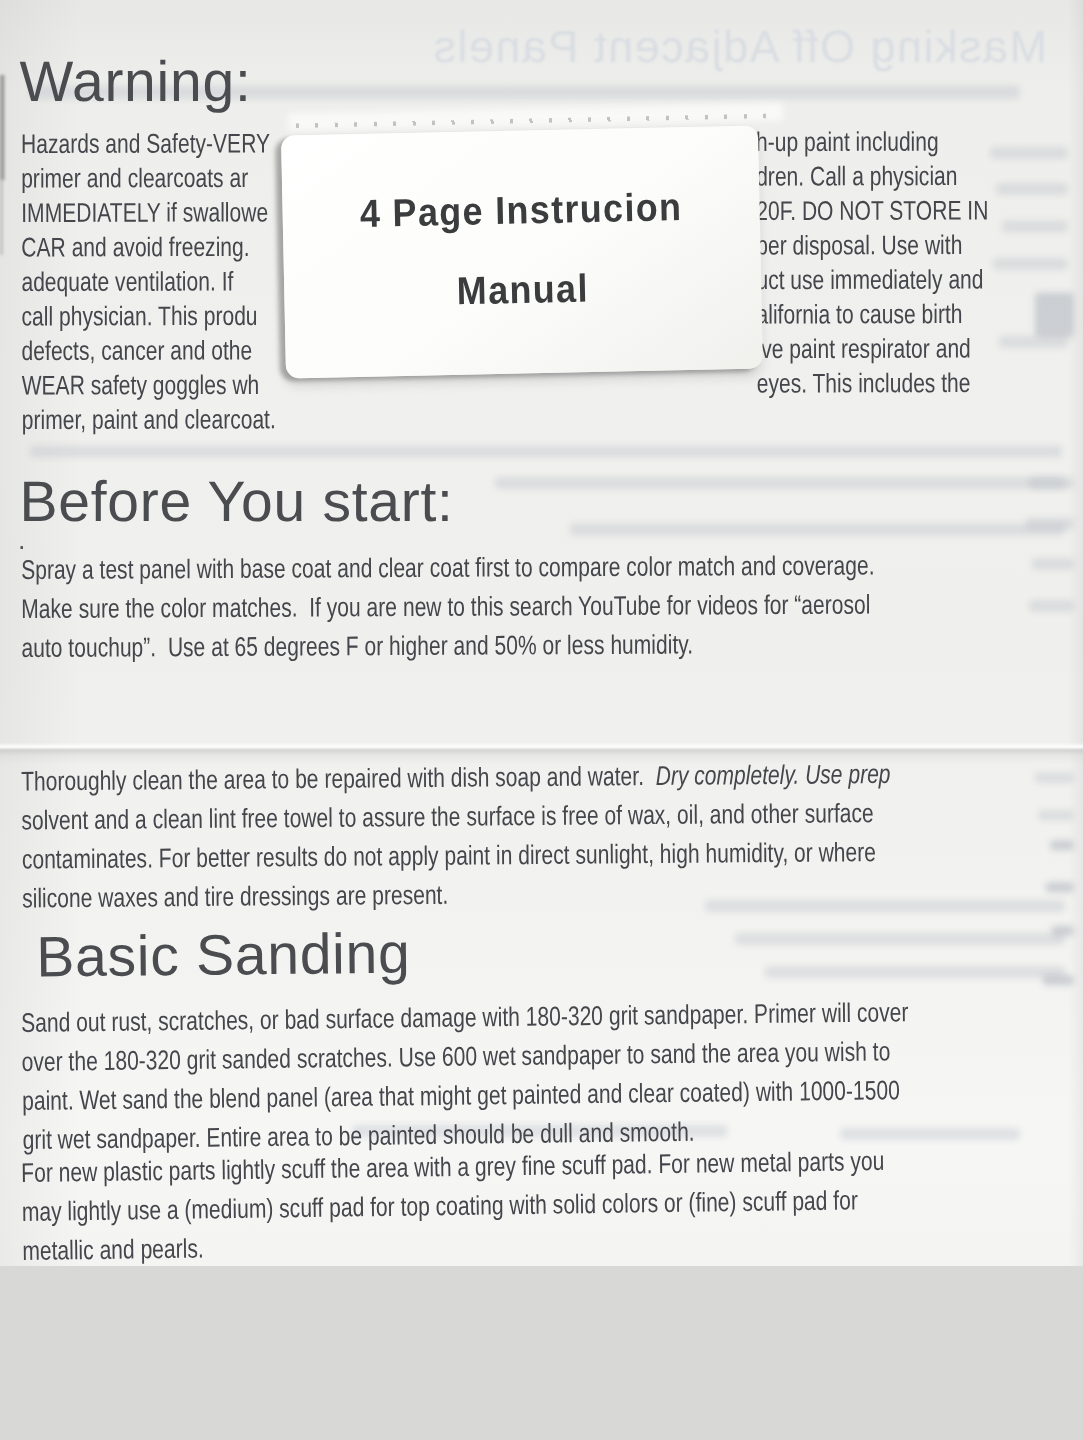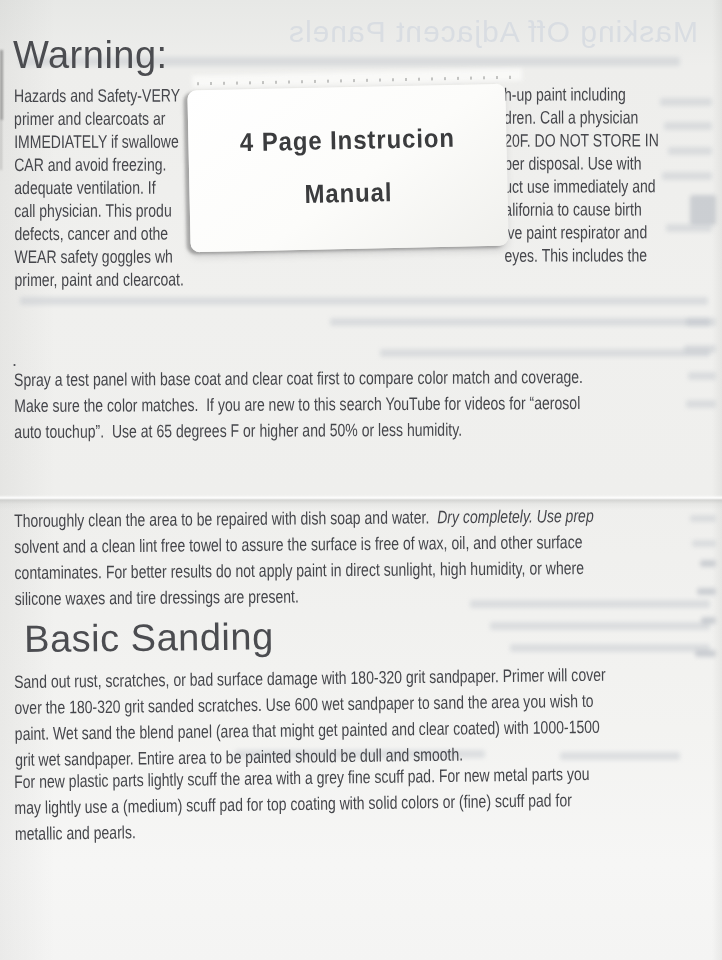--- a/index.html
+++ b/index.html
@@ -1,17 +1,17 @@
 <!DOCTYPE html>
 <html><head>
 <meta charset="utf-8">
 <style>
   html,body { margin:0; padding:0; background:#d8d8d6; }
   .page {
-    position:relative; width:722px; height:960px; overflow:hidden;
+    position:relative; width:722px; height:844px; overflow:hidden;
     font-family:"Liberation Sans", sans-serif;
     background:
       linear-gradient(90deg, rgba(100,100,98,0.07), rgba(0,0,0,0) 55px),
       linear-gradient(270deg, rgba(130,130,128,0.10), rgba(0,0,0,0) 10px),
       linear-gradient(180deg, #e7e8e6 0%, #eeeeec 7%, #f0f0ee 32%, #efefed 51%, #f0f0ee 58%, #f3f3f1 76%, #f6f6f5 90%, #f4f4f3 100%);
   }
   .heading {
     position:absolute; left:13px; margin:0;
     font-size:38px; font-weight:400; letter-spacing:0.5px;
     color:#4b4c50; white-space:pre;
@@ -144,20 +144,21 @@
       <div class="wl">
         <span class="lf">WEAR safety goggles wh</span>
         <span class="rf">eyes. This includes the</span>
       </div>
       <div class="wl">
         <span class="lf">primer, paint and clearcoat.</span>
         <span class="rf"></span>
       </div>
     </div>
 
+    <h1 class="heading" style="top:314px;">Before You start:</h1>
     <span class="stray">.</span>
 
     <div class="para" style="top:370px; transform:rotate(-0.3deg);">
       <div class="bline"><span class="tx">Spray a test panel with base coat and clear coat first to compare color match and coverage.</span></div>
       <div class="bline"><span class="tx">Make sure the color matches.  If you are new to this search YouTube for videos for “aerosol</span></div>
       <div class="bline"><span class="tx">auto touchup”.  Use at 65 degrees F or higher and 50% or less humidity.</span></div>
     </div>
 
 
     <div class="para" style="top:511px; transform:rotate(-0.5deg);">

